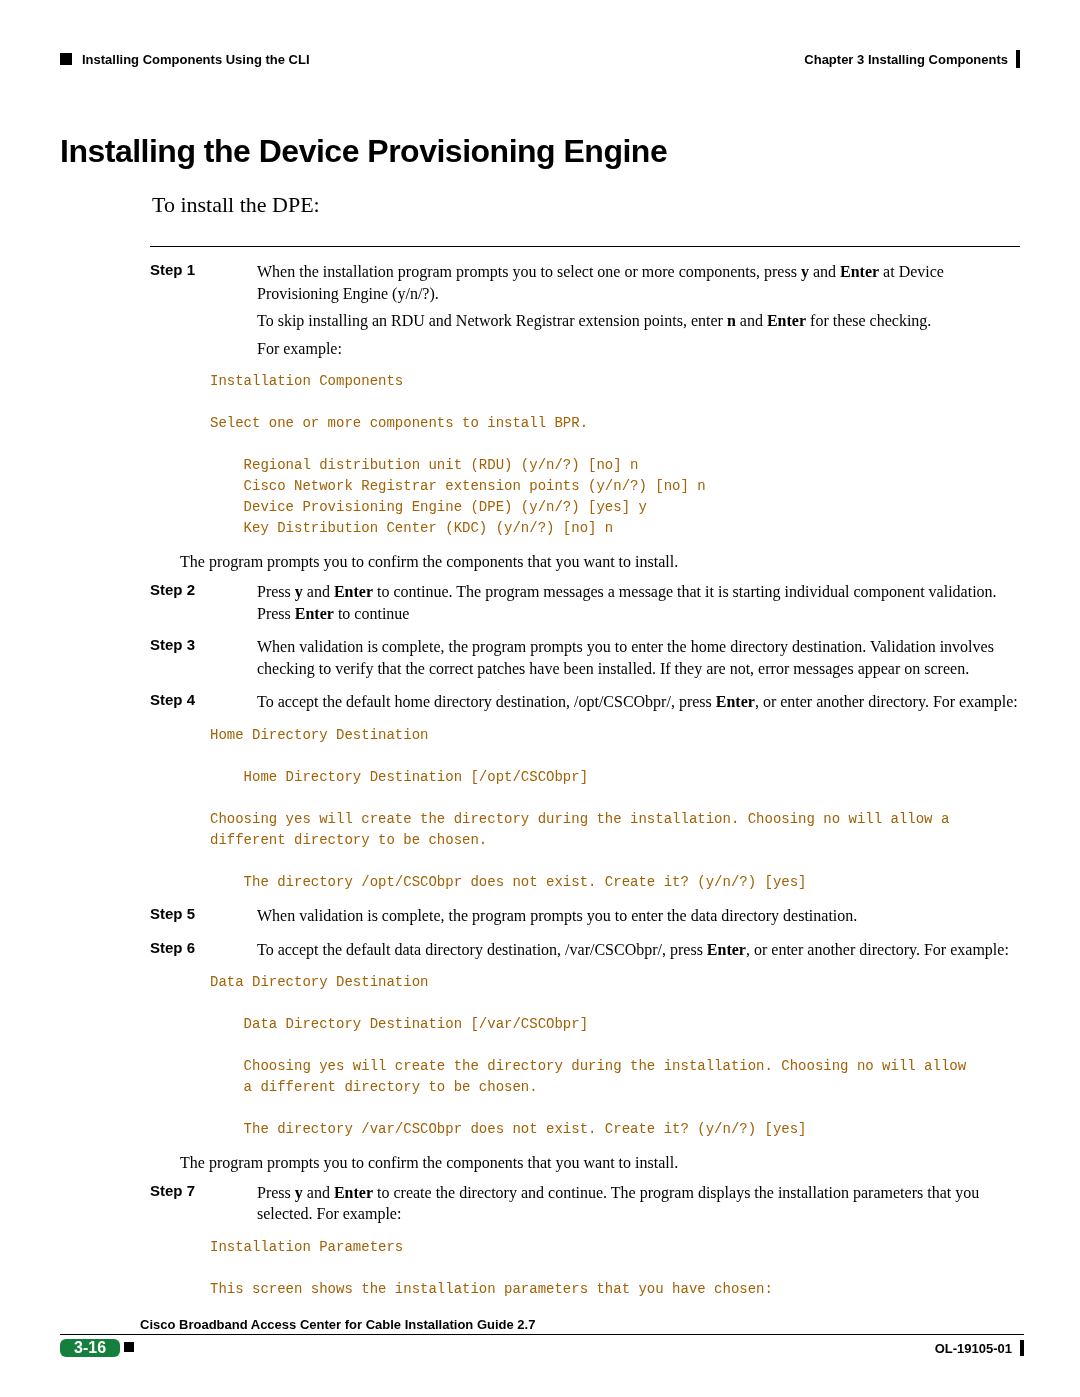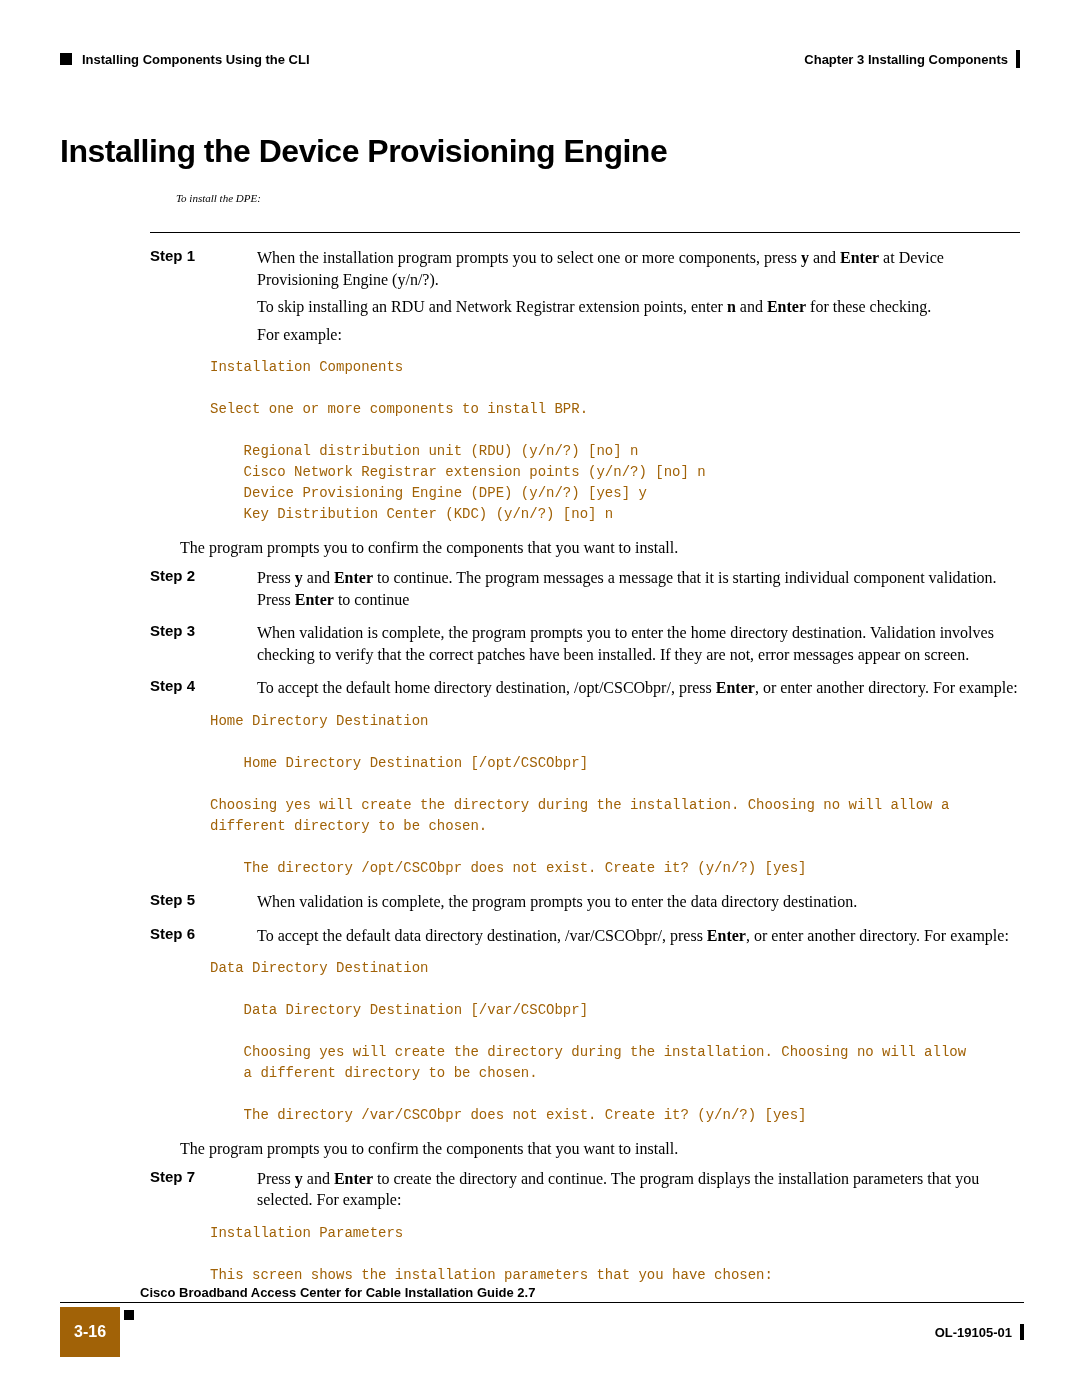--- a/index.html
+++ b/index.html
@@ -38,24 +38,23 @@
     .black-square { width: 12px; height: 12px; background: #000; display: inline-block; }
     .header-bar { width: 4px; height: 18px; background: #000; display: inline-block; }
     .h1 {
       font-family: Arial, Helvetica, sans-serif;
       font-size: 32px;
       font-weight: bold;
       margin-bottom: 22px;
       letter-spacing: -0.5px;
     }
     .intro {
-      margin-left: 116px;
-      font-size: 11px;
+      margin-left: 92px;
+      font-size: 22px;
       margin-bottom: 28px;
-      font-style: italic;
     }
     .rule {
       margin-left: 90px;
       border: none;
       border-top: 1.5px solid #000;
       margin-bottom: 14px;
     }
     .step-row {
       display: flex;
       margin-left: 90px;
@@ -99,27 +98,28 @@
       text-align: left;
       margin-left: 80px;
       margin-bottom: 2px;
     }
     .footer-line {
       display: flex;
       align-items: center;
       justify-content: space-between;
     }
     .page-num-box {
-      background: #a16207;
+      background: #15803d;
       color: #fff;
       font-family: Arial, Helvetica, sans-serif;
       font-weight: bold;
       font-size: 16px;
-      padding: 16px 14px;
+      padding: 0 14px;
       display: inline-block;
+      border-radius: 6px;
     }
     .footer-right {
       font-family: Arial, Helvetica, sans-serif;
       font-size: 13px;
       font-weight: bold;
       display: flex;
       align-items: center;
       gap: 8px;
     }
     .footer-rule {

